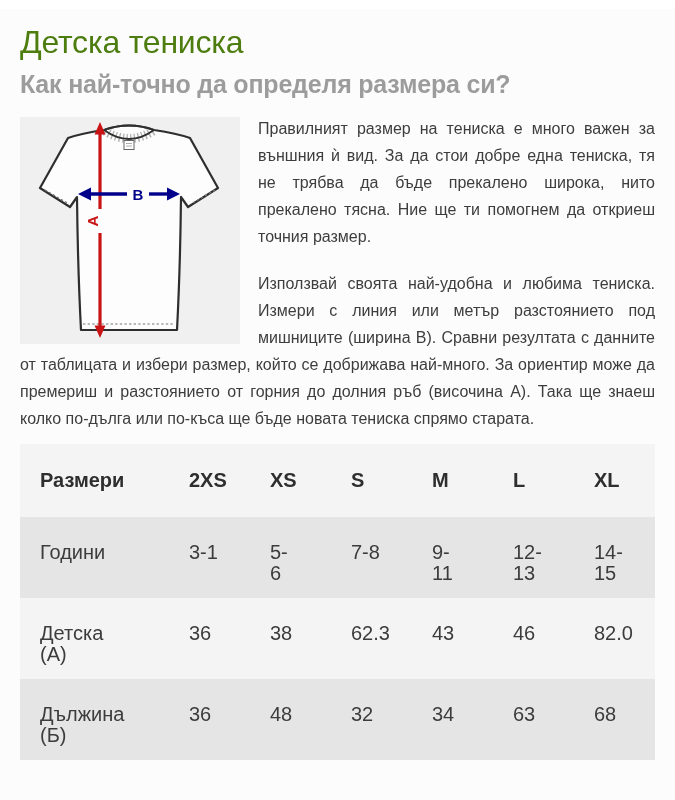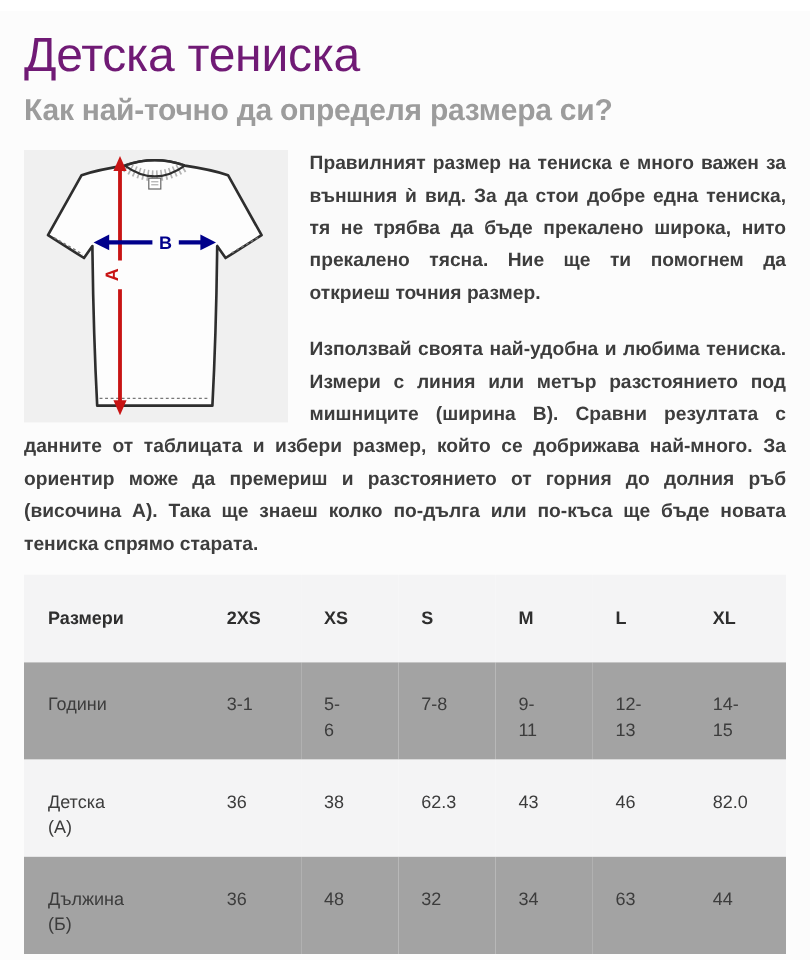--- a/index.html
+++ b/index.html
@@ -6,53 +6,53 @@
   body {
     width: 675px; height: 800px;
     background: #fcfcfc;
     font-family: "Liberation Sans", sans-serif;
     position: relative;
     overflow: hidden;
   }
   .top-strip { position: absolute; top: 0; left: 0; right: 0; height: 9px; background: #ffffff; }
   .page { padding: 0 20px; position: relative; }
   h1.title {
-    font-size: 40px; font-weight: 400; color: #701a75;
+    font-size: 32px; font-weight: 400; color: #4d7c0f;
     margin: 24px 0 0 0; letter-spacing: -0.2px;
   }
   h2.subtitle {
     font-size: 25px; font-weight: 700; color: #9c9c9c;
     margin: 9px 0 16px 0; letter-spacing: -0.2px;
   }
   .measure::after { content: ""; display: table; clear: both; }
   .diagram-card {
     float: left; width: 220px; height: 227px;
     background: #f0f0f0;
     margin: 2px 18px 4px 0;
   }
   .measure p {
     font-size: 16px; line-height: 27px; color: #3d3d3d;
-    text-align: justify; margin: 0 0 20px 0; font-weight: bold;
+    text-align: justify; margin: 0 0 20px 0;
   }
   .measure p.p2 { margin-bottom: 0; }
   table.sizes {
     border-collapse: collapse; table-layout: fixed;
     width: 635px; margin-top: 12px;
   }
   .sizes th, .sizes td {
     text-align: left; vertical-align: top;
     white-space: pre-line;
-    font-size: 15px; line-height: 21px;
+    font-size: 20px; line-height: 21px;
     padding: 25px 6px 14px 19px;
   }
   .sizes th { font-weight: 700; color: #2e2e2e; padding-top: 26px; padding-bottom: 26px; }
   .sizes td { color: #3c3c3c; }
   .sizes th:first-child, .sizes td:first-child { padding-left: 20px; }
   tr.row-gray  { background: #f4f4f5; }
-  tr.row-white { background: #a3a3a3; }
+  tr.row-white { background: #e5e5e5; }
 </style>
 </head>
 <body>
 
 <div class="top-strip"></div>
 
 <div class="page">
 
   <h1 class="title">Детска тениска</h1>
   <h2 class="subtitle">Как най-точно да определя размера си?</h2>
@@ -150,17 +150,17 @@
         <td>82.0</td>
       </tr>
       <tr class="row-white">
         <td>Дължина
 (Б)</td>
         <td>36</td>
         <td>48</td>
         <td>32</td>
         <td>34</td>
         <td>63</td>
-        <td>44</td>
+        <td>68</td>
       </tr>
     </tbody>
   </table>
 </div>
 
 </body></html>

